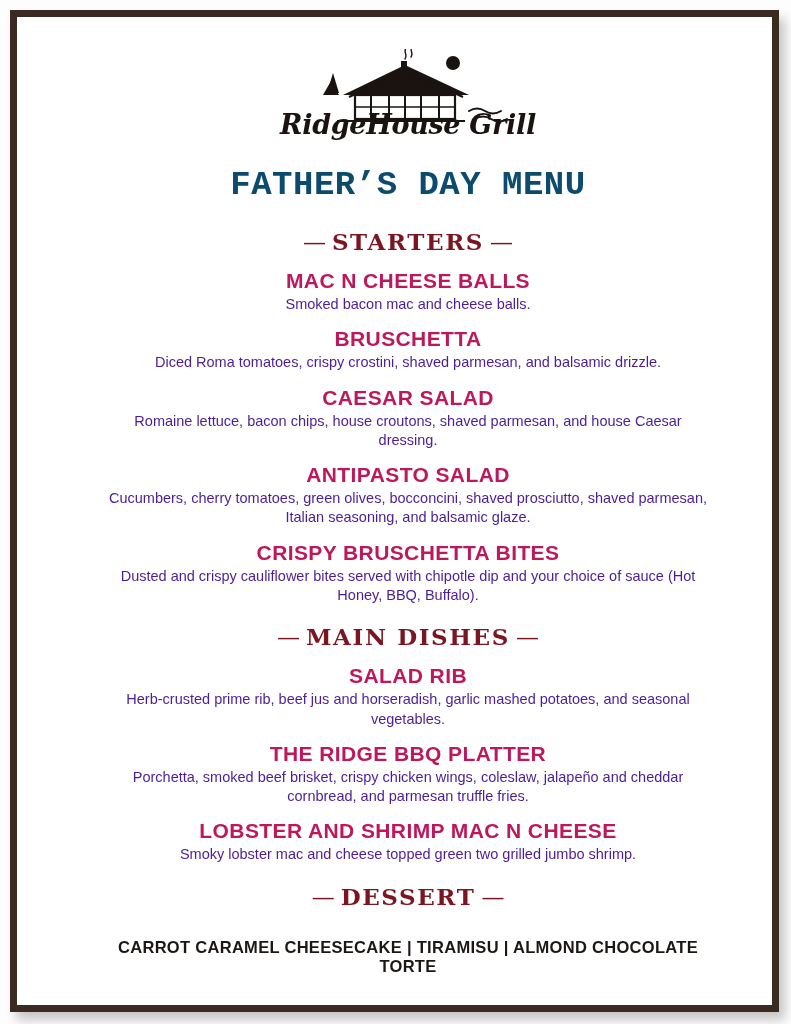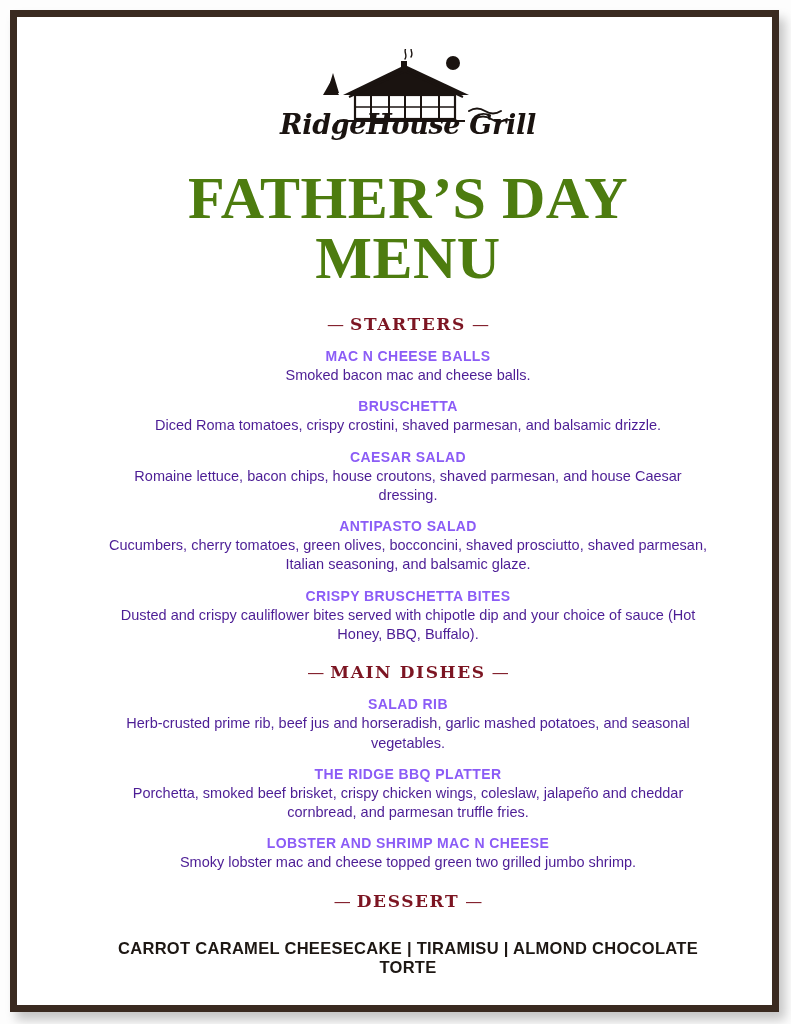--- a/index.html
+++ b/index.html
@@ -57,56 +57,56 @@
     font-size: 27px;
     letter-spacing: -0.3px;
     color: #1a1310;
     margin-top: -24px;
     line-height: 1;
   }
 
   
   .menu-title {
     text-align: center;
-    color: #4d7c0f;
-    font-family: Liberation Serif, serif;
-    font-weight: bold;
-    font-size: 60px;
+    color: #0c4a6e;
+    font-family: Liberation Mono, monospace;
+    font-weight: bold;
+    font-size: 34px;
     letter-spacing: 0.5px;
     margin: 30px 0 26px 0;
     line-height: 1;
   }
 
   
   .section-heading {
     text-align: center;
     color: #7c1522;
     font-family: "DejaVu Serif", serif;
     font-weight: bold;
-    font-size: 17px;
+    font-size: 23px;
     letter-spacing: 1.6px;
     margin: 18px 0 14px 0;
   }
   .section-heading .dash {
     font-weight: normal;
     letter-spacing: 0;
     padding: 0 6px;
   }
 
   
   .item {
     text-align: center;
     margin-bottom: 13px;
   }
   .item-name {
     font-family: "Liberation Sans", sans-serif;
     font-weight: bold;
-    font-size: 14px;
+    font-size: 21px;
     letter-spacing: 0.4px;
-    color: #8b5cf6;
+    color: #be185d;
     margin-bottom: 2px;
   }
   .item-desc {
     font-family: "Liberation Sans", sans-serif;
     font-size: 14.5px;
     color: #4c1d95;
     line-height: 1.33;
     max-width: 600px;
     margin: 0 auto;
   }

